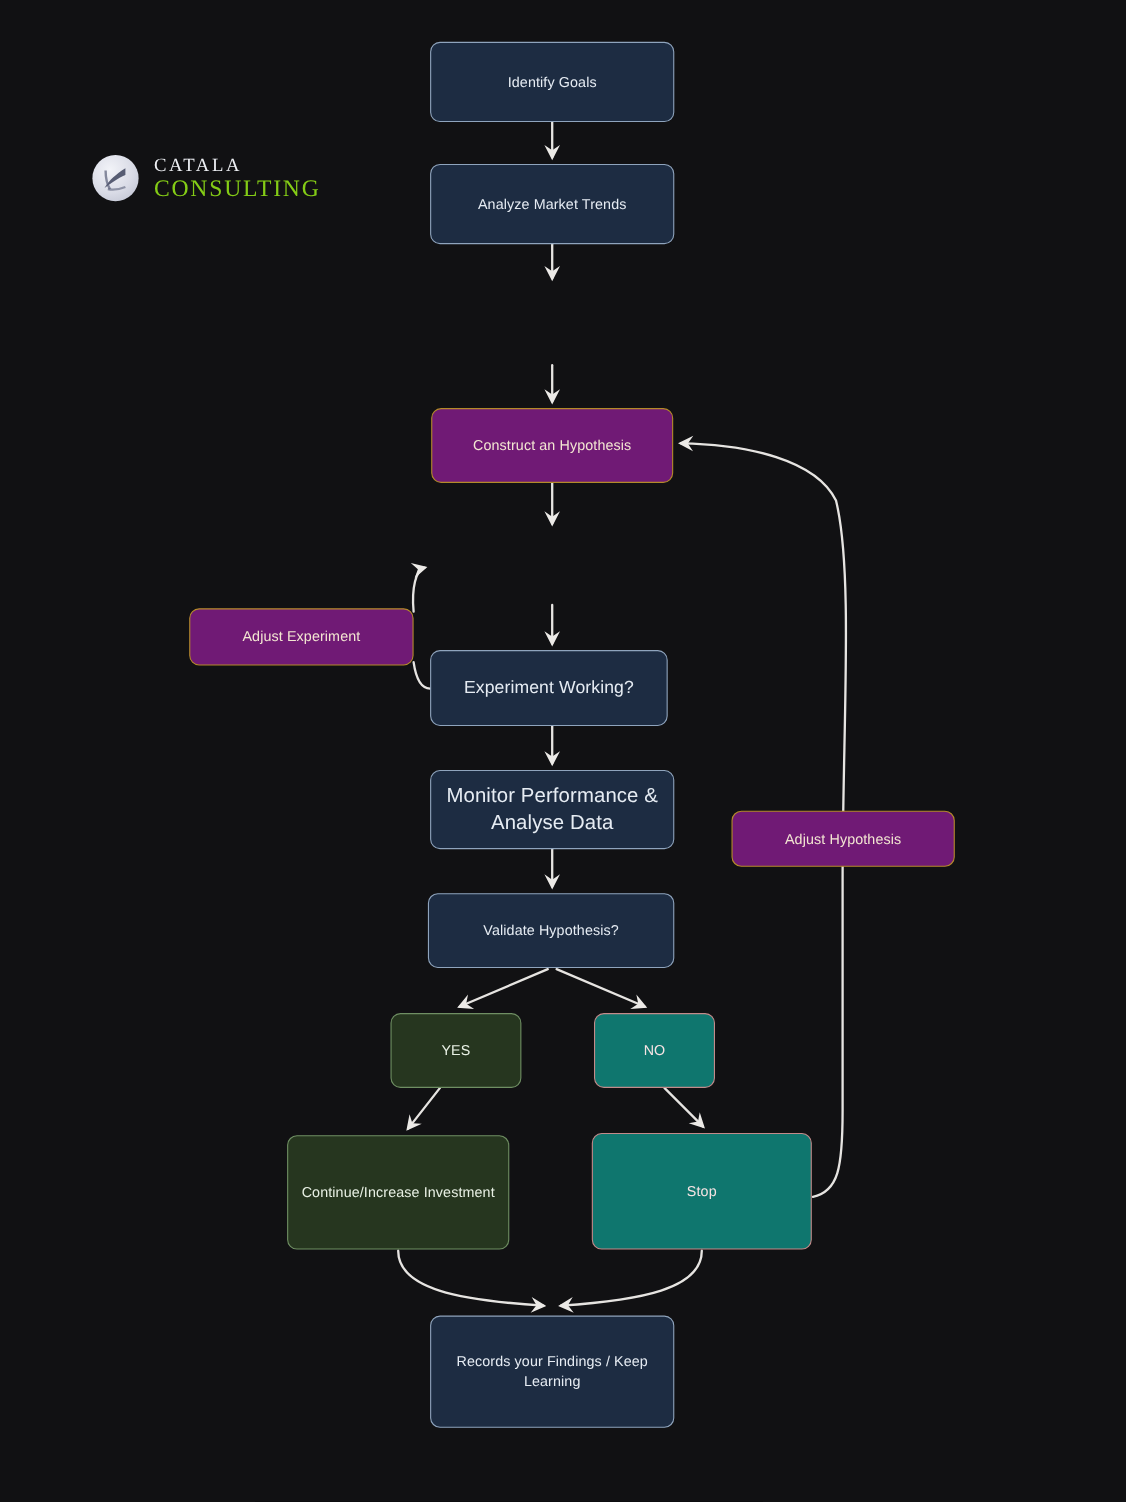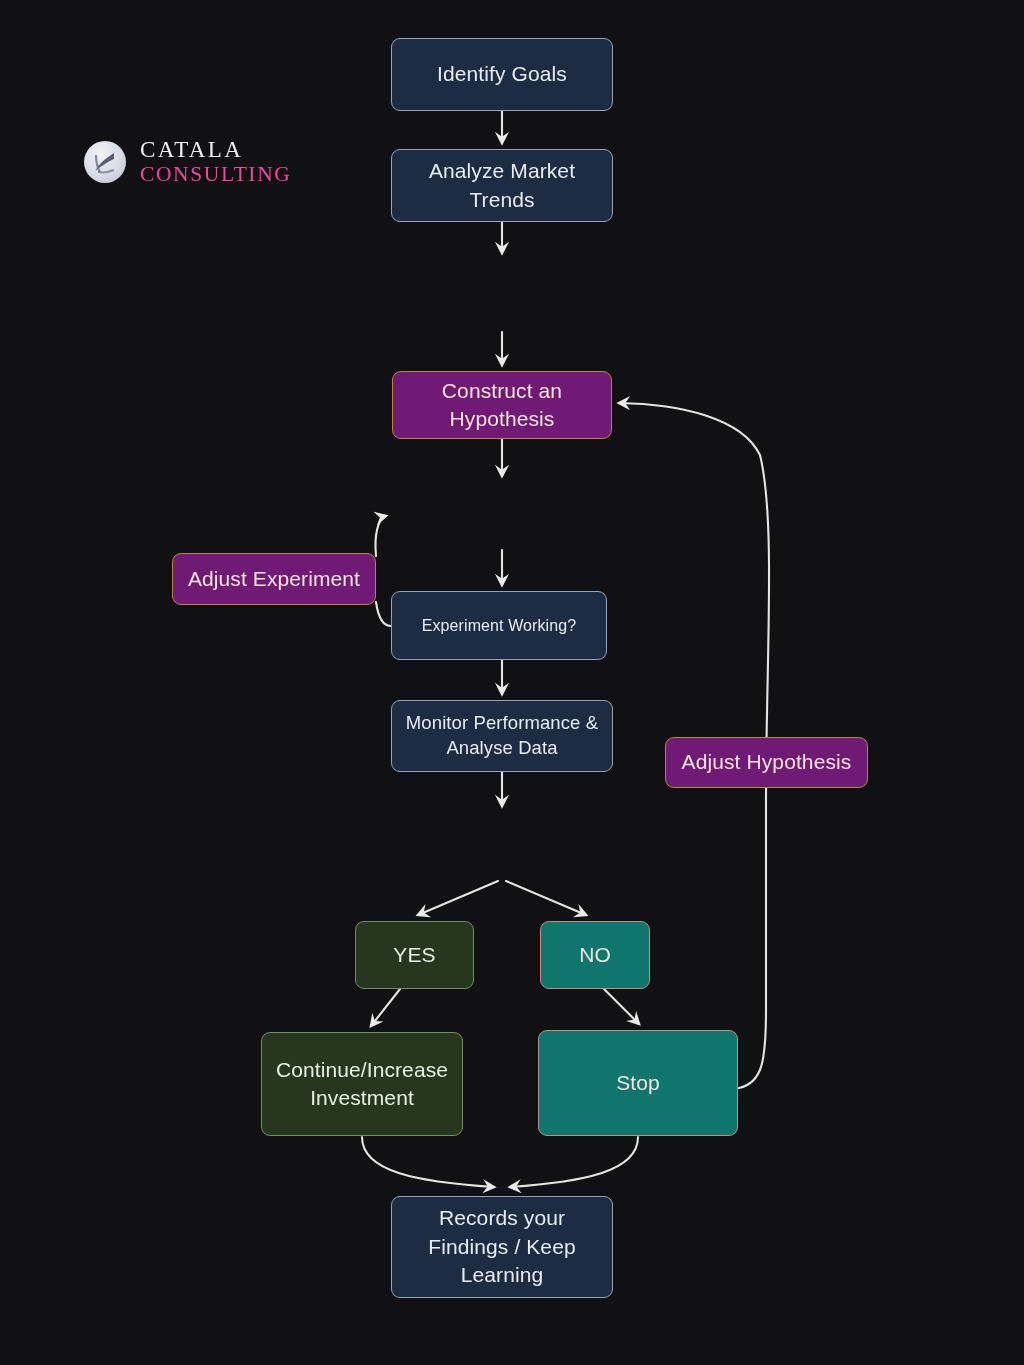--- a/index.html
+++ b/index.html
@@ -22,21 +22,21 @@
   }
   .node {
     position: absolute;
     display: flex;
     align-items: center;
     justify-content: center;
     text-align: center;
     border-radius: 9px;
     border-width: 1.5px;
     border-style: solid;
-    font-size: 21px;
+    font-size: 13px;
     line-height: 1.35;
     letter-spacing: 0.1px;
     padding: 4px 8px;
     z-index: 2;
   }
   .n-blue  { background: #1d2c42; border-color: #8fa4bd; color: #e6ecf3; }
   .n-brown { background: #701a75; border-color: #b48a2a; color: #f3e6d2; }
   .n-green { background: #26361f; border-color: #6f8f63; color: #e8f0e4; }
   .n-red   { background: #0f766e; border-color: #c38a8a; color: #f5e3e3; }
 
@@ -53,22 +53,22 @@
     background: radial-gradient(circle at 38% 32%, #f2f3f8 0%, #d9dbe6 55%, #b9bdcd 100%);
     position: relative; flex: 0 0 auto;
     overflow: hidden;
   }
   #logo-badge svg { position: absolute; left: 0; top: 0; }
   #logo-words {
     display: flex; flex-direction: column;
     font-family: "Liberation Serif", serif;
     color: #eef0f4;
   }
-  #logo-line1 { font-size: 23px; letter-spacing: 2.4px; line-height: 1.06; }
-  #logo-line2 { font-size: 21.5px; letter-spacing: 1.6px; line-height: 1.12; color: #ec4899; }
+  #logo-line1 { font-size: 17px; letter-spacing: 2.4px; line-height: 1.06; }
+  #logo-line2 { font-size: 21.5px; letter-spacing: 1.6px; line-height: 1.12; color: #84cc16; }
 </style>
 </head>
 <body>
 
 <div id="canvas">
 
   <svg id="edges" viewBox="0 0 1024 1365" xmlns="http://www.w3.org/2000/svg">
     <defs>
       <marker id="ah" viewBox="0 0 12 12" refX="9" refY="6" markerWidth="7.5" markerHeight="7.5" orient="auto-start-reverse">
         <path d="M0.5,0.6 L11,6 L0.5,11.4 L4.2,6 Z" fill="#eceae7"></path>
@@ -147,20 +147,23 @@
   </div>
 
   <div class="node n-blue" style="left:391px; top:700px; width:222px; height:72px; font-size:18.5px;">
     <span>Monitor Performance &amp; Analyse Data</span>
   </div>
 
   <div class="node n-brown" style="left:665px; top:737px; width:203px; height:51px;">
     <span>Adjust Hypothesis</span>
   </div>
 
+  <div class="node n-blue" style="left:389px; top:812px; width:224px; height:68px;">
+    <span>Validate Hypothesis?</span>
+  </div>
 
   <div class="node n-green" style="left:355px; top:921px; width:119px; height:68px;">
     <span>YES</span>
   </div>
 
   <div class="node n-red" style="left:540px; top:921px; width:110px; height:68px;">
     <span>NO</span>
   </div>
 
   <div class="node n-green" style="left:261px; top:1032px; width:202px; height:104px;">

